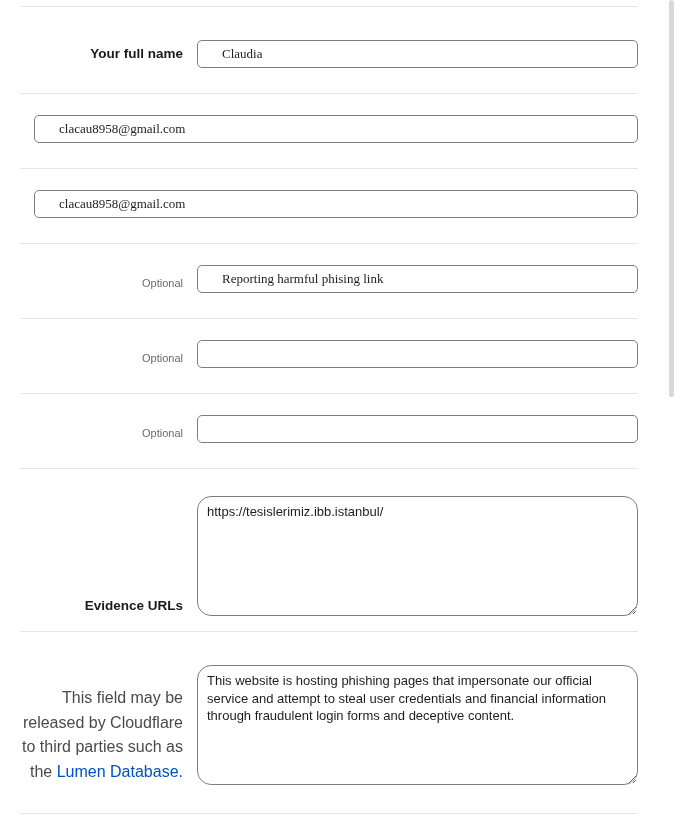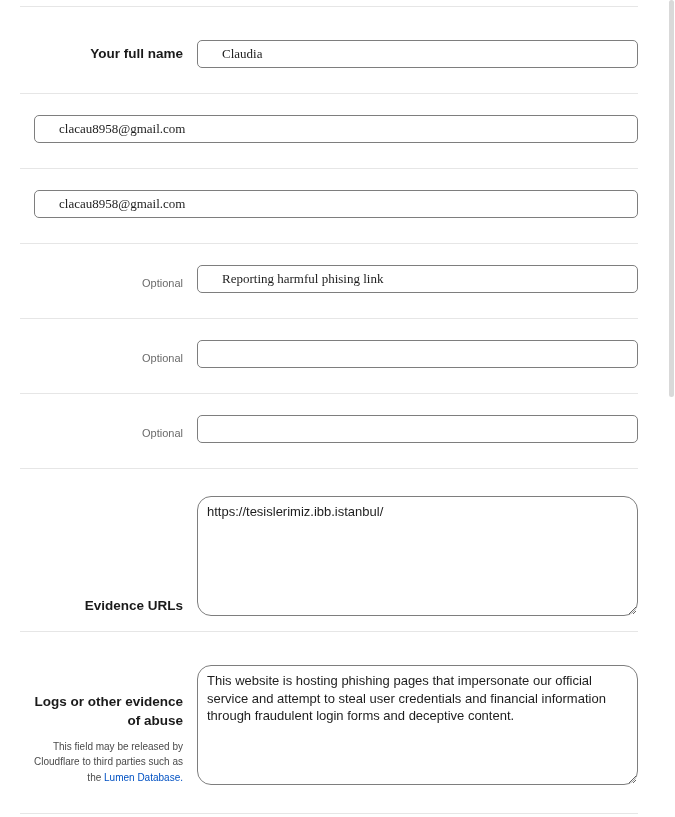--- a/index.html
+++ b/index.html
@@ -46,21 +46,21 @@
     color: #1a1a1a;
     line-height: 1.4;
   }
   .optional {
     display: block;
     font-size: 11px;
     color: #6b6b6b;
     margin-top: 8px;
   }
   .help {
-    font-size: 10px;
+    font-size: 16px;
     color: #4a4a4a;
     margin-top: 8px;
     line-height: 1.55;
   }
   .help a {
     color: #0051c3;
     text-decoration: none;
     cursor: pointer;
   }
   .text-input {
@@ -157,21 +157,20 @@
     <div class="label-col">
       <label class="field-label">Evidence URLs</label>
     </div>
     <div class="control-col">
       <textarea class="text-area" style="">https://tesislerimiz.ibb.istanbul/</textarea>
     </div>
   </div>
 
   <div class="row top-align row-logs">
     <div class="label-col">
-      <label class="field-label">Logs or other evidence of abuse</label>
       <div class="help"><span>This field may be released by Cloudflare to third parties such as the </span><a href="#">Lumen Database.</a></div>
     </div>
     <div class="control-col">
       <textarea class="text-area" style="">This website is hosting phishing pages that impersonate our official service and attempt to steal user credentials and financial information through fraudulent login forms and deceptive content.</textarea>
     </div>
   </div>
 
 </div>
 
 <div class="scrollbar-thumb"></div>

